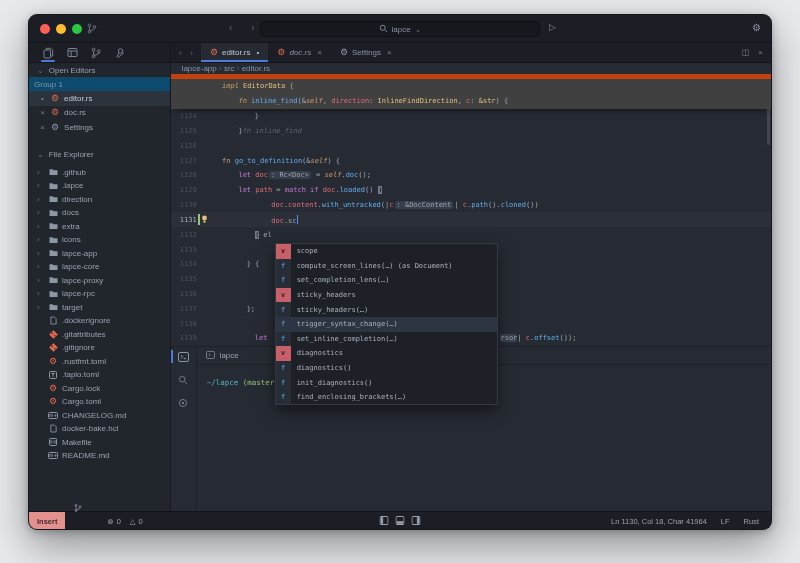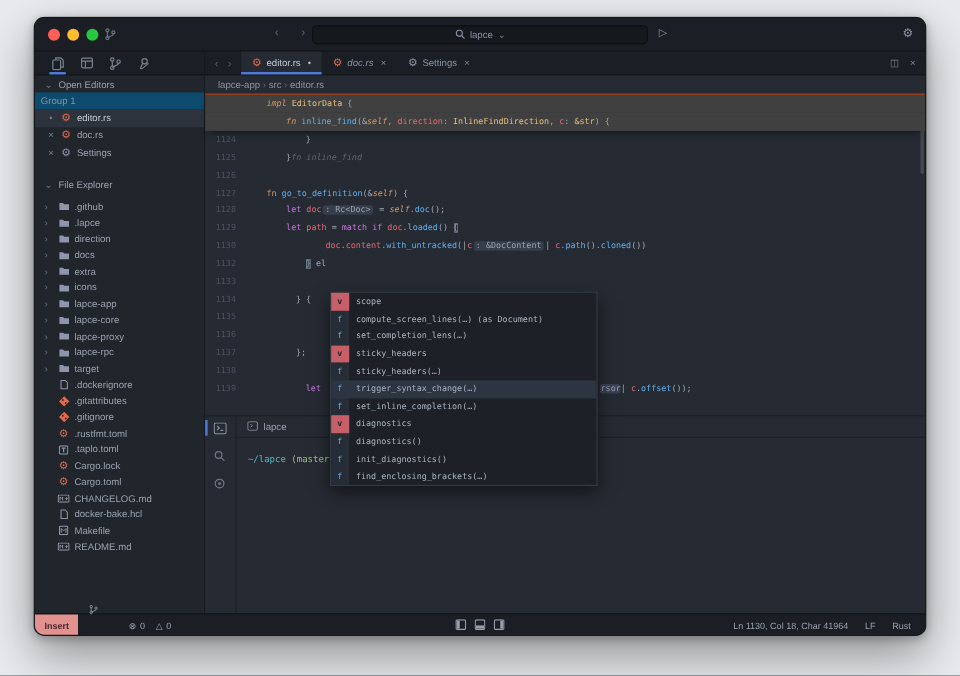--- a/index.html
+++ b/index.html
@@ -45,21 +45,21 @@
   .sb-edrow.sel { background:#2d333d; color:#c6ccd7; }
   .sb-edrow .st { width:7px; text-align:center; color:#79828f; }
   .fe-row { height:13.5px; display:flex; align-items:center; gap:4px; padding-left:8px; }
   .fe-row .chev { width:7px; color:#6a7382; font-size:8px; }
   .fe-row .ic { width:10px; display:flex; justify-content:center; }
   .gearglyph { font-size:9px; color:#8e97a6; line-height:1; }
   .rustglyph { font-size:9px; color:#e0694e; line-height:1; }
 
   
   .editorpane { position:relative; width:602px; background:#262b33; }
-  .breadcrumb { height:16px; display:flex; align-items:center; padding-left:11px; color:#8a93a3; gap:4px; border-bottom:1px solid #c2410c; }
+  .breadcrumb { height:16px; display:flex; align-items:center; padding-left:11px; color:#8a93a3; gap:4px; border-bottom:5px solid #c2410c; }
   .breadcrumb .sep { color:#5c6573; }
   .codearea { position:relative; height:267px; font-family:"DejaVu Sans Mono", monospace; font-size:7px; }
   .crow { height:14.83px; display:flex; align-items:center; position:relative; }
   .crow.sticky { background:#404040; }
   .stickywrap { box-shadow:0 5px 7px -4px rgba(0,0,0,.55); position:relative; z-index:2; }
   .crow.current { background:rgba(255,255,255,.025); }
   .gut { width:26px; text-align:right; color:#4a5263; flex:none; }
   .crow.current .gut { color:#a9b2c3; }
   .marks { width:9px; height:100%; position:relative; flex:none; }
   .changebar { position:absolute; left:1px; top:2px; width:2px; height:10.8px; background:#98c379; }
@@ -484,20 +484,31 @@
             <div class="crow">
               <span class="gut">1129</span>
               <span class="marks"></span>
               <span class="ctext" style="padding-left: 32.8px;"><span class="s-kw">let</span><span class="s-p"> </span><span class="s-var">path</span><span class="s-p"> = </span><span class="s-kw">match</span><span class="s-p"> </span><span class="s-kw">if</span><span class="s-p"> </span><span class="s-var">doc</span><span class="s-p">.</span><span class="s-fn">loaded</span><span class="s-p">() </span><span class="s-box">{</span></span>
             </div>
             <div class="crow">
               <span class="gut">1130</span>
               <span class="marks"></span>
               <span class="ctext" style="padding-left: 65.6px;"><span class="s-var">doc</span><span class="s-p">.</span><span class="s-var">content</span><span class="s-p">.</span><span class="s-fn">with_untracked</span><span class="s-p">(|</span><span class="s-var">c</span><span class="s-chip">: &amp;DocContent</span><span class="s-p">| </span><span class="s-var">c</span><span class="s-p">.</span><span class="s-fn">path</span><span class="s-p">().</span><span class="s-fn">cloned</span><span class="s-p">())</span></span>
             </div>
+            <div class="crow current">
+              <span class="gut">1131</span>
+              <span class="marks">
+                <span class="changebar"></span>
+                <span class="bulb"><svg width="7" height="9" viewBox="0 0 7 9">
+                    <circle cx="3.5" cy="3" r="2.4" fill="#e5c07b"></circle>
+                    <rect x="2.4" y="5.6" width="2.2" height="2" fill="#e5c07b"></rect>
+                  </svg></span>
+              </span>
+              <span class="ctext" style="padding-left: 65.6px;"><span class="s-var">doc</span><span class="s-p">.</span><span class="s-p">sc</span><span class="caret"></span></span>
+            </div>
             <div class="crow">
               <span class="gut">1132</span>
               <span class="marks"></span>
               <span class="ctext" style="padding-left: 49.2px;"><span class="s-box">}</span><span class="s-p"> el</span></span>
             </div>
             <div class="crow">
               <span class="gut">1133</span>
               <span class="marks"></span>
               <span class="ctext" style="padding-left: 0px;"></span>
             </div>

